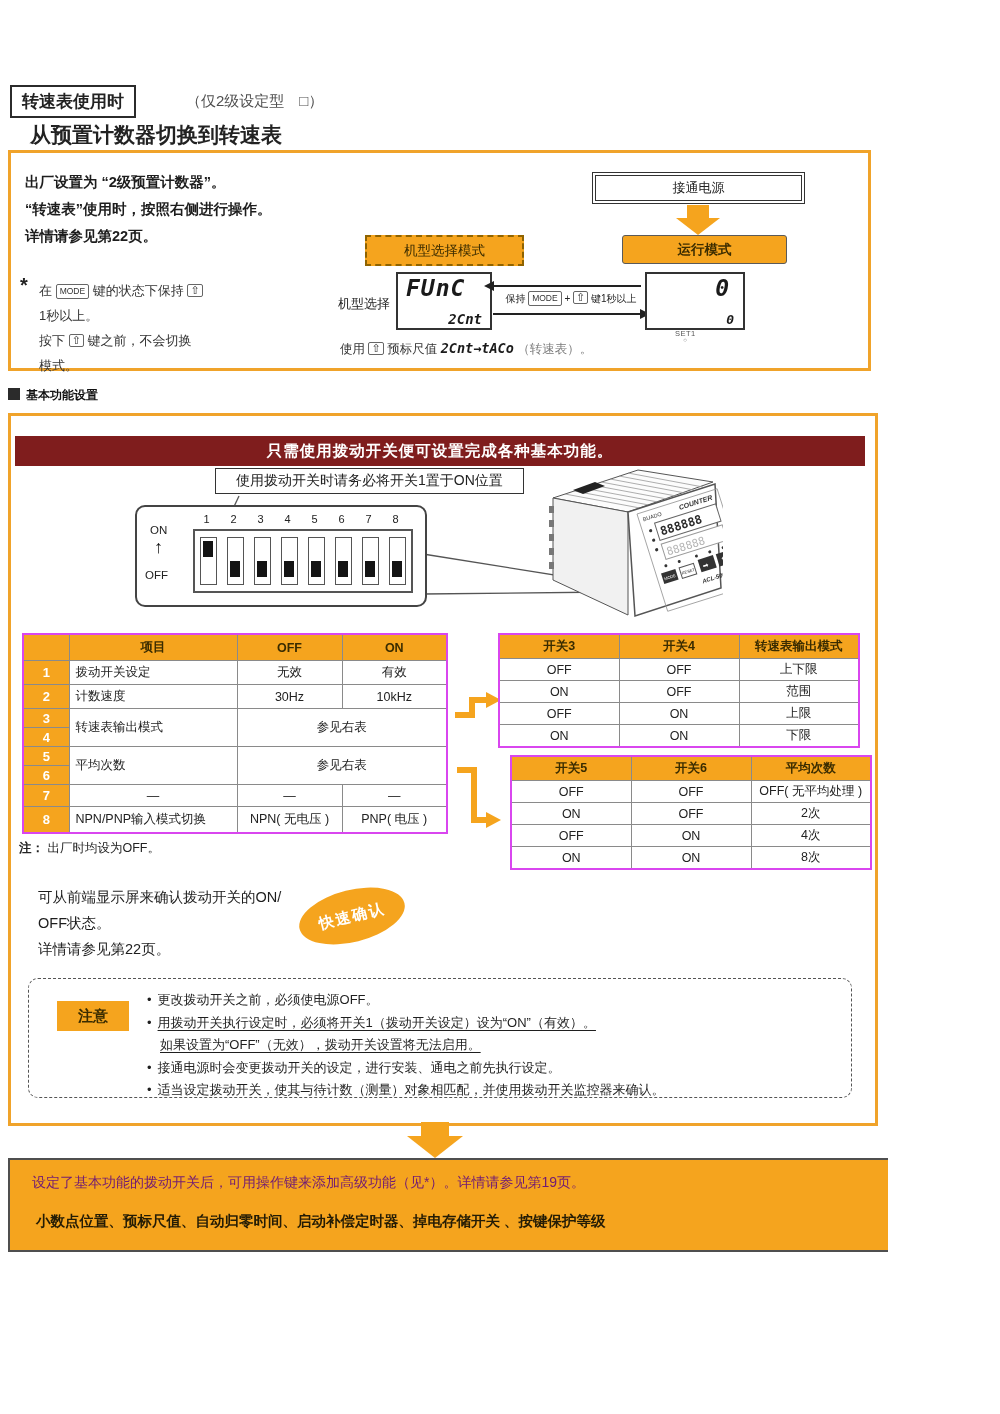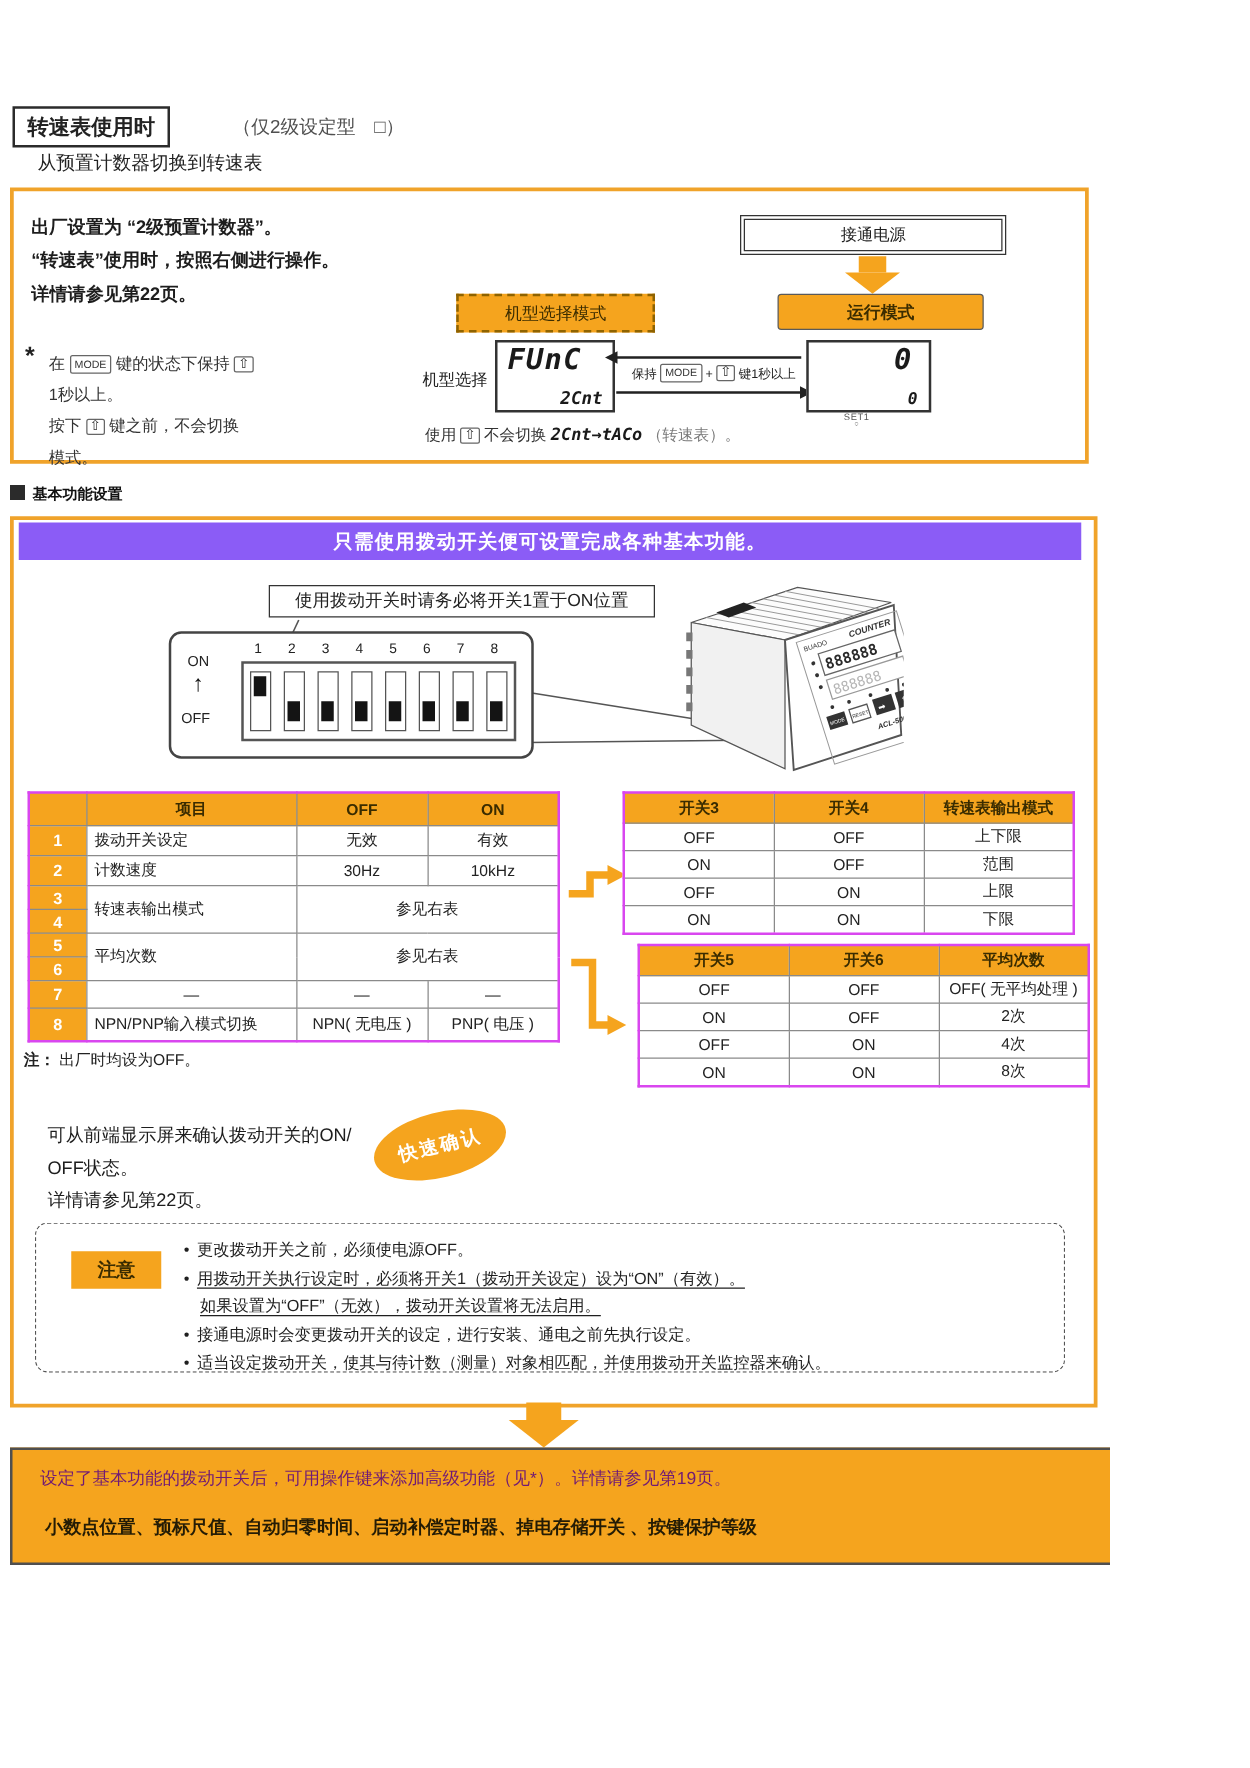--- a/index.html
+++ b/index.html
@@ -3,21 +3,21 @@
 <meta charset="utf-8">
 <style>
   html,body{margin:0;padding:0;background:#fff;}
   .page{position:relative;width:888px;height:1414px;background:#fff;overflow:hidden;
         font-family:"Liberation Sans","DejaVu Sans",sans-serif;color:#222;}
   .abs{position:absolute;}
 
   
   .title-box{left:10px;top:85px;border:2px solid #2b2b2b;padding:3px 10px;font-size:17px;font-weight:bold;background:#fff;}
   .title-suffix{left:186px;top:92px;font-size:15px;color:#4f4f4f;}
-  .subtitle{left:30px;top:121px;font-size:15px;font-weight:normal;}
+  .subtitle{left:30px;top:121px;font-size:21px;font-weight:bold;}
 
   
   .intro-box{left:8px;top:150px;width:857px;height:215px;border:3px solid #F0A32A;background:#fff;}
   .intro-lines{left:14px;top:16px;font-size:14.5px;font-weight:bold;line-height:27px;color:#1d1d1d;}
   .star{left:9px;top:121px;font-size:20px;font-weight:bold;}
   .star-note{left:28px;top:125px;font-size:13px;line-height:25px;color:#333;}
   .keybox{display:inline-block;border:1px solid #666;border-radius:2px;background:#fff;
           font-size:8.5px;line-height:11px;padding:1px 3px;vertical-align:1px;color:#333;}
   .keybox.up{font-size:11px;line-height:11px;padding:0 2px;}
 
@@ -46,21 +46,21 @@
   .change-note{left:329px;top:187px;font-size:12.5px;color:#333;}
   .change-note .seg{font-size:13.5px;}
   .gray{color:#7a7a7a;}
 
   
   .section-hdr{left:8px;top:387px;font-size:12px;font-weight:bold;color:#111;}
   .sq{display:inline-block;width:12px;height:12px;background:#2b2b2b;margin-right:6px;vertical-align:-1px;}
 
   
   .big-box{left:8px;top:413px;width:864px;height:707px;border:3px solid #F0A32A;background:#fff;}
-  .big-title{position:absolute;left:4px;top:2px;width:850px;height:30px;background:#8b5cf6;color:#fff;
+  .big-title{position:absolute;left:4px;top:20px;width:850px;height:30px;background:#7f1d1d;color:#fff;
              font-size:15.5px;font-weight:bold;display:flex;align-items:center;justify-content:center;letter-spacing:1px;}
   .overlay{position:absolute;left:0;top:0;pointer-events:none;}
 
   .callout{left:204px;top:52px;border:1.5px solid #333;background:#fff;padding:3px 20px;font-size:14px;color:#222;}
   .dip-panel{left:124px;top:89px;width:288px;height:98px;border:2px solid #444;border-radius:10px;background:#fff;}
   .dip-on{left:13px;top:17px;font-size:11.5px;color:#222;}
   .dip-up{left:17px;top:30px;font-size:18px;font-weight:bold;color:#111;}
   .dip-off{left:8px;top:62px;font-size:11.5px;color:#222;}
   .dip-nums{left:56px;top:6px;width:216px;display:flex;justify-content:space-around;font-size:11px;color:#222;}
   .dip-frame{left:56px;top:22px;width:216px;height:60px;border:2px solid #555;display:flex;justify-content:space-around;align-items:center;}
@@ -77,21 +77,21 @@
   .ncell{background:#F5A41E;color:#fff;font-weight:bold;text-align:center;font-size:13px;}
   .c{text-align:center;}
   .main-tbl{left:11px;top:217px;}
   .main-tbl th{height:25px;}
   .rh1{height:24px;} .rh2{height:19px;} .rh3{height:22px;} .rh4{height:26px;}
   .note-line{left:8px;top:424px;font-size:12.5px;color:#222;}
   .rt1{left:487px;top:217px;} .rt2{left:499px;top:339px;}
   .rt1 th,.rt2 th{height:23px;} .rt1 td,.rt2 td{height:21px;}
 
   
-  .quick-para{left:27px;top:480px;font-size:14.5px;line-height:26px;color:#1d1d1d;}
+  .quick-para{left:27px;top:468px;font-size:14.5px;line-height:26px;color:#1d1d1d;}
   .badge{left:287px;top:474px;width:108px;height:52px;background:#F5A41E;border-radius:50%;
          transform:rotate(-14deg);display:flex;align-items:center;justify-content:center;
          color:#fff;font-weight:bold;font-size:15px;letter-spacing:2px;}
 
   
   .caution{left:17px;top:562px;width:822px;height:118px;border:1.5px dashed #555;border-radius:10px;background:#fff;}
   .caution-label{position:absolute;left:28px;top:22px;width:72px;height:30px;background:#F5A41E;
                  display:flex;align-items:center;justify-content:center;font-size:15px;font-weight:bold;color:#3a2c00;}
   .caution-body{position:absolute;left:118px;top:10px;width:690px;font-size:13px;line-height:22.5px;color:#1f1f1f;}
   .bullet{margin-right:6px;}
@@ -164,21 +164,21 @@
       <span class="seg b">0</span>
     </div>
     <div class="abs set1">
       <div>SET1</div>
       <div style="font-size:6px;">○</div>
     </div>
 
     <div class="abs change-note">
       <span>使用</span>
       <span class="keybox up">⇧</span>
-      <span>不会切换 </span>
+      <span>预标尺值 </span>
       <span class="seg">2Cnt→tACo</span>
       <span class="gray">（转速表）。</span>
     </div>
   </div>
 
   <div class="abs section-hdr">
     <span class="sq"></span><span>基本功能设置</span>
   </div>
 
   <div class="abs big-box">

